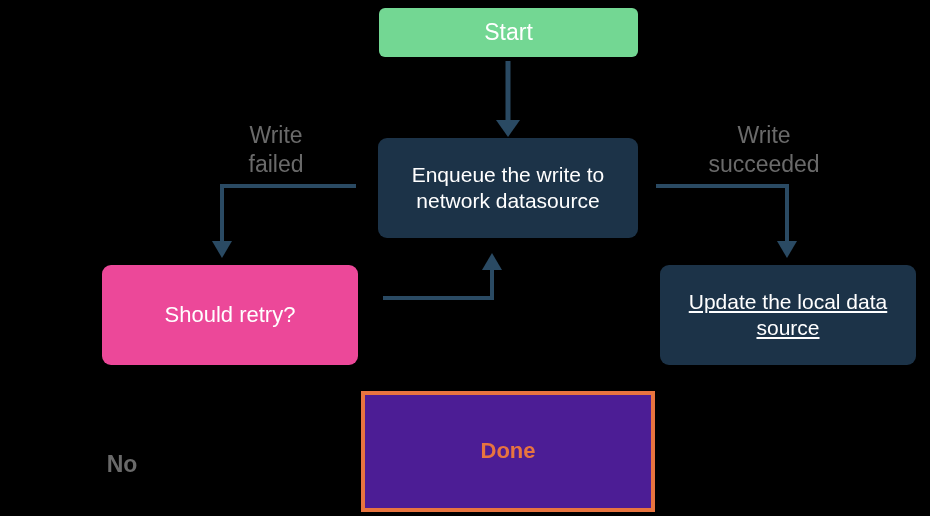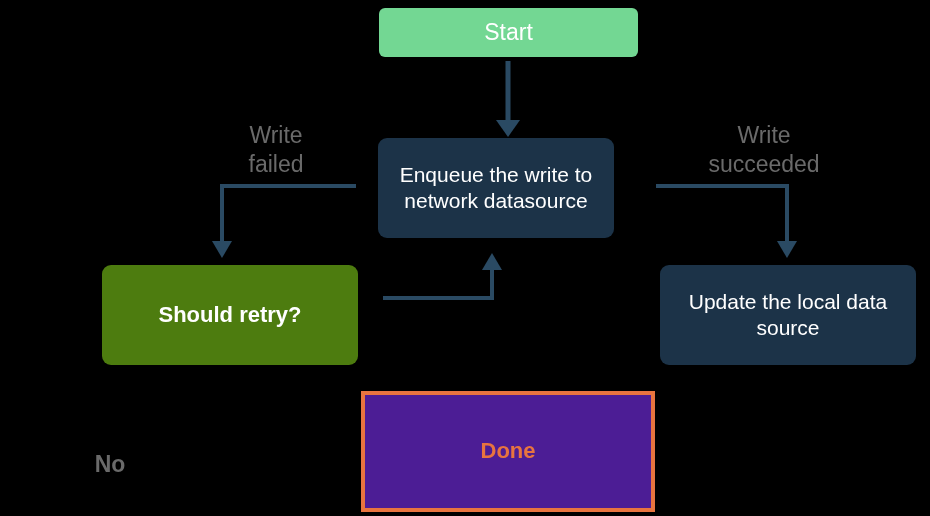--- a/index.html
+++ b/index.html
@@ -39,54 +39,55 @@
     background: #73d793;
     border-radius: 6px;
     color: #ffffff;
     font-size: 23px;
     font-weight: 400;
   }
 
   .node-enqueue {
     left: 378px;
     top: 138px;
-    width: 236px;
+    width: 260px;
     height: 100px;
     background: #1c3348;
     border-radius: 9px;
     color: #ffffff;
     font-size: 21px;
     font-weight: 400;
     padding: 0 16px;
   }
 
   .node-retry {
     left: 102px;
     top: 265px;
     width: 256px;
     height: 100px;
-    background: #4d7c0f;
+    background: #ec4899;
     border-radius: 9px;
     color: #ffffff;
     font-size: 22px;
-    font-weight: 700;
+    font-weight: 400;
     padding: 0 14px;
   }
 
   .node-update {
     left: 660px;
     top: 265px;
     width: 256px;
     height: 100px;
     background: #1c3348;
     border-radius: 9px;
     color: #ffffff;
     font-size: 21px;
     font-weight: 400;
     padding: 0 16px;
+    text-decoration: underline;
   }
 
   .node-done {
     left: 361px;
     top: 391px;
     width: 294px;
     height: 121px;
     background: #4c1d95;
     border: 4px solid #e8743f;
     border-radius: 0;
@@ -119,21 +120,21 @@
     font-weight: 400;
   }
   .label-yes {
     left: 396px;
     top: 333px;
     width: 104px;
     font-size: 23px;
     font-weight: 700;
   }
   .label-no {
-    left: 58px;
+    left: 70px;
     top: 442px;
     width: 104px;
     font-size: 23px;
     font-weight: 700;
   }
 
   
   .edges {
     position: absolute;
     left: 0;

